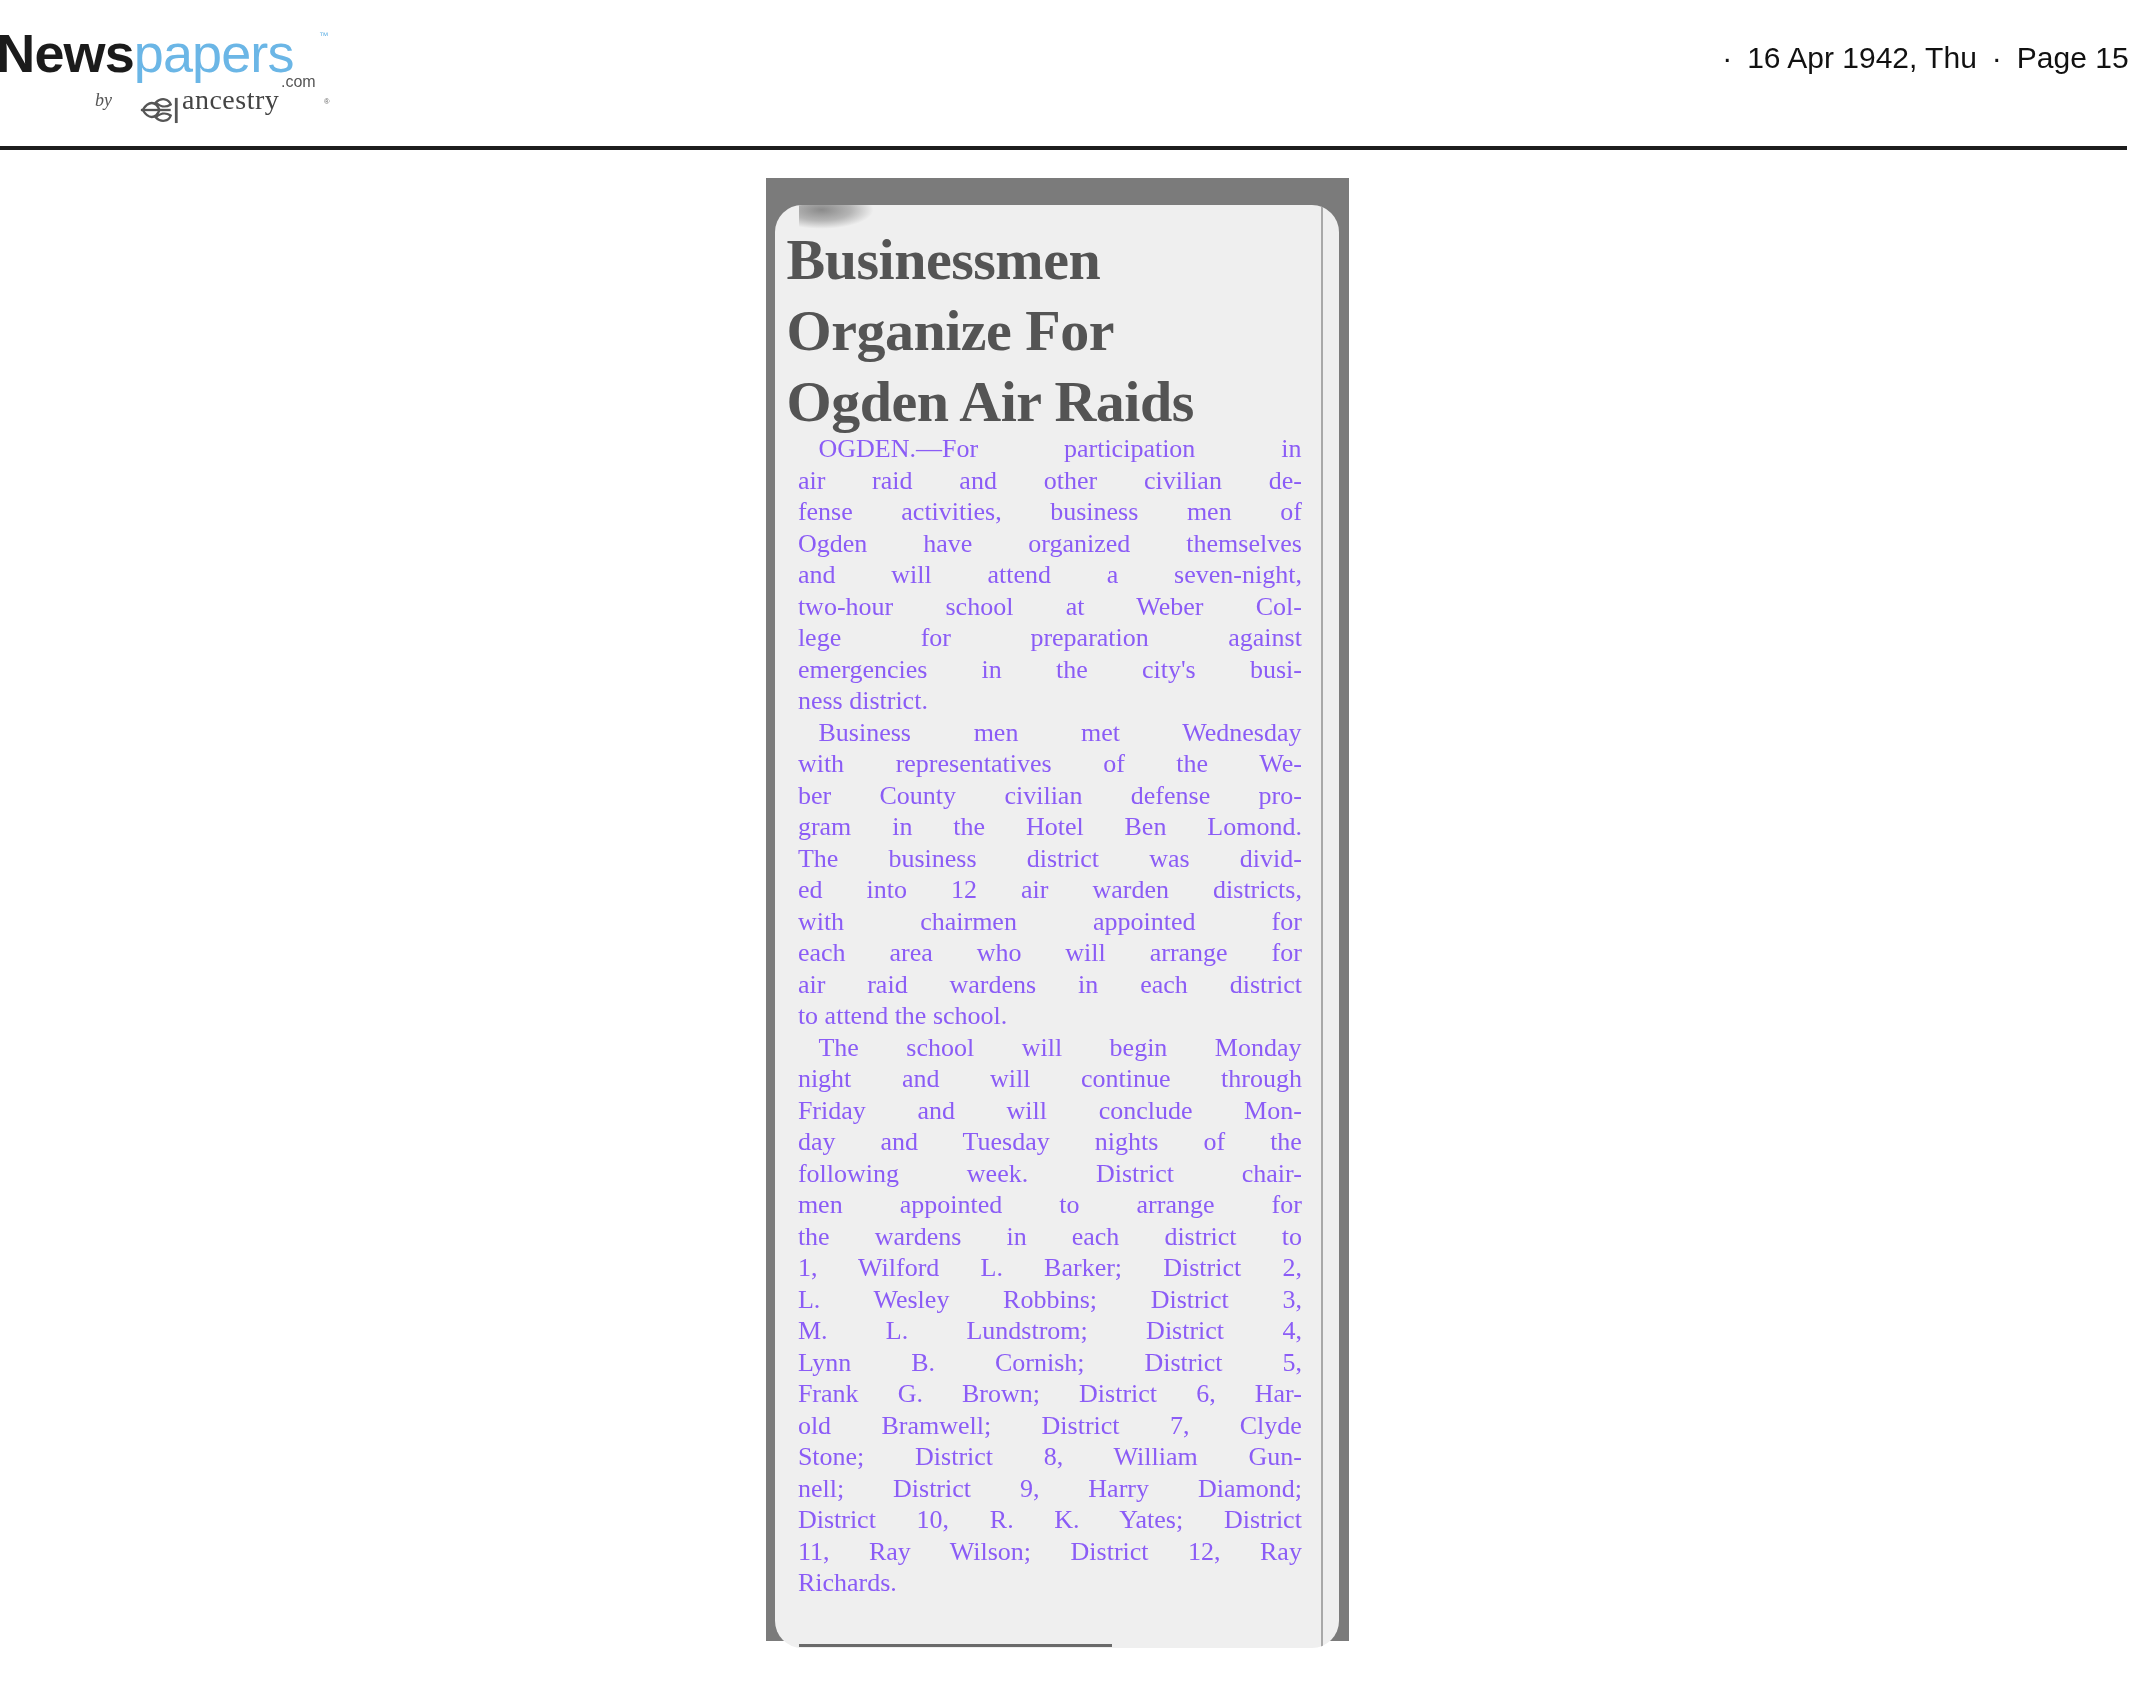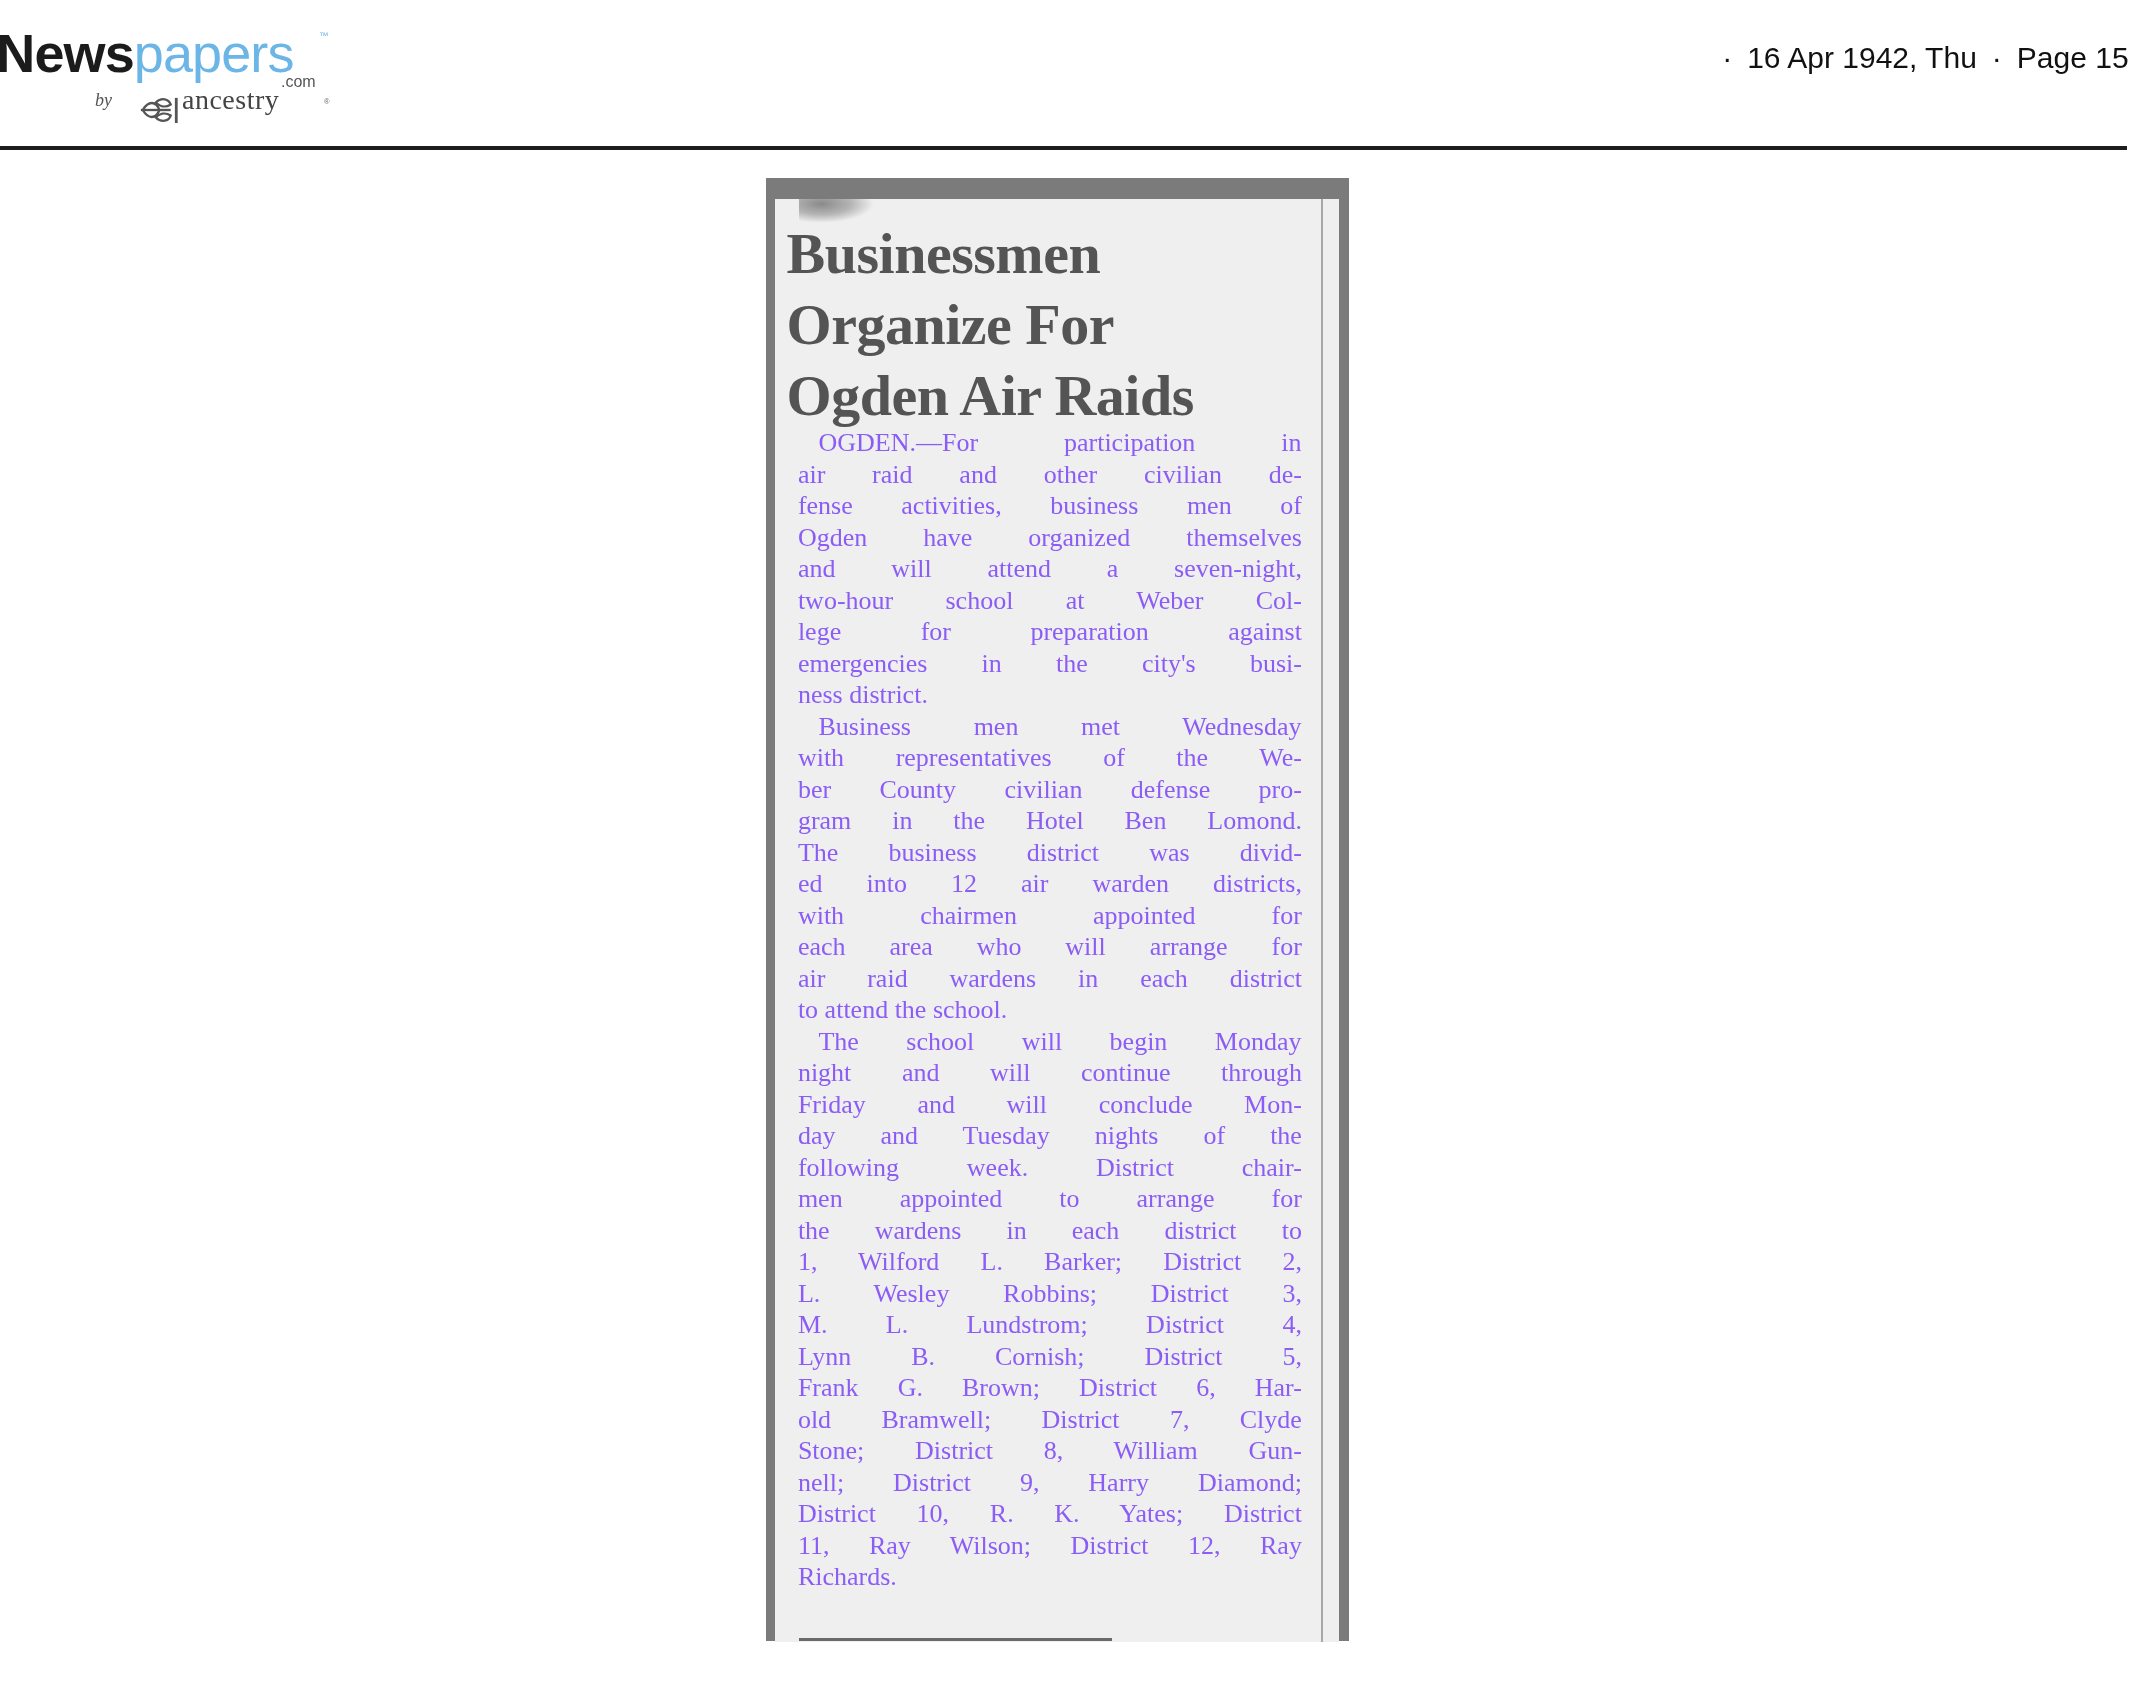--- a/index.html
+++ b/index.html
@@ -15,21 +15,21 @@
   .logo-by { position: absolute; left: 95px; top: 77px; font-family: "Liberation Serif", serif; font-style: italic; font-size: 18px; color: #555; }
   .logo-leaf { position: absolute; left: 139px; top: 82px; width: 41px; height: 30px; }
   .logo-ancestry { position: absolute; left: 182px; top: 71px; font-family: "Liberation Serif", serif; font-size: 28px; color: #444; letter-spacing: 0.5px; }
   .logo-reg { position: absolute; left: 324px; top: 84px; font-size: 7.5px; color: #666; }
 
   .meta { position: absolute; right: 23.4px; top: 41px; font-family: "Liberation Sans", sans-serif; font-size: 30px; color: #111; white-space: nowrap; display: flex; gap: 0; }
   .meta .dot { padding: 0 15px; }
   .rule { position: absolute; left: 0; top: 146px; width: 2127px; height: 3.7px; background: #1d1d1d; }
 
   .clip-frame { position: absolute; left: 766px; top: 178px; width: 583px; height: 1463px; background: #7b7b7b; }
-  .clip-paper { position: absolute; left: 9.4px; top: 21px; width: 564px; height: 1443px; background: #efefef; overflow: hidden; }
+  .clip-paper { position: absolute; left: 9.4px; top: 27px; width: 564px; height: 1443px; background: #efefef; overflow: hidden; border-radius: 27px; }
   .col-rule { position: absolute; left: 546px; top: 0; width: 1.9px; height: 1443px; background: #a8a8a8; }
   .bottom-rule { position: absolute; left: 24px; top: 1439px; width: 313px; height: 2.8px; background: #6a6a6a; }
   .ink-smudge { position: absolute; left: 24px; top: 0; width: 75px; height: 24px; background: radial-gradient(ellipse at 30% 20%, #8a8a8a 0%, #b5b5b5 40%, rgba(239,239,239,0) 70%); }
   .headline { position: absolute; left: 11.2px; top: 19px; font-family: "Liberation Serif", serif; font-weight: bold; font-size: 58px; color: #545454; line-height: 71px; letter-spacing: -0.5px; }
   .headline div { white-space: nowrap; }
 
   .body { position: absolute; left: 22.5px; top: 228px; width: 504px; font-family: "Liberation Serif", serif; font-size: 26px; color: #8b5cf6; line-height: 31.5px; }
   .body .line { display: block; white-space: nowrap; text-align: justify; text-align-last: justify; width: 504px; height: 31.5px; overflow: visible; }
   .body .line.indent { padding-left: 20.6px; width: 483px; }
   .body .line.last { text-align-last: left; }

